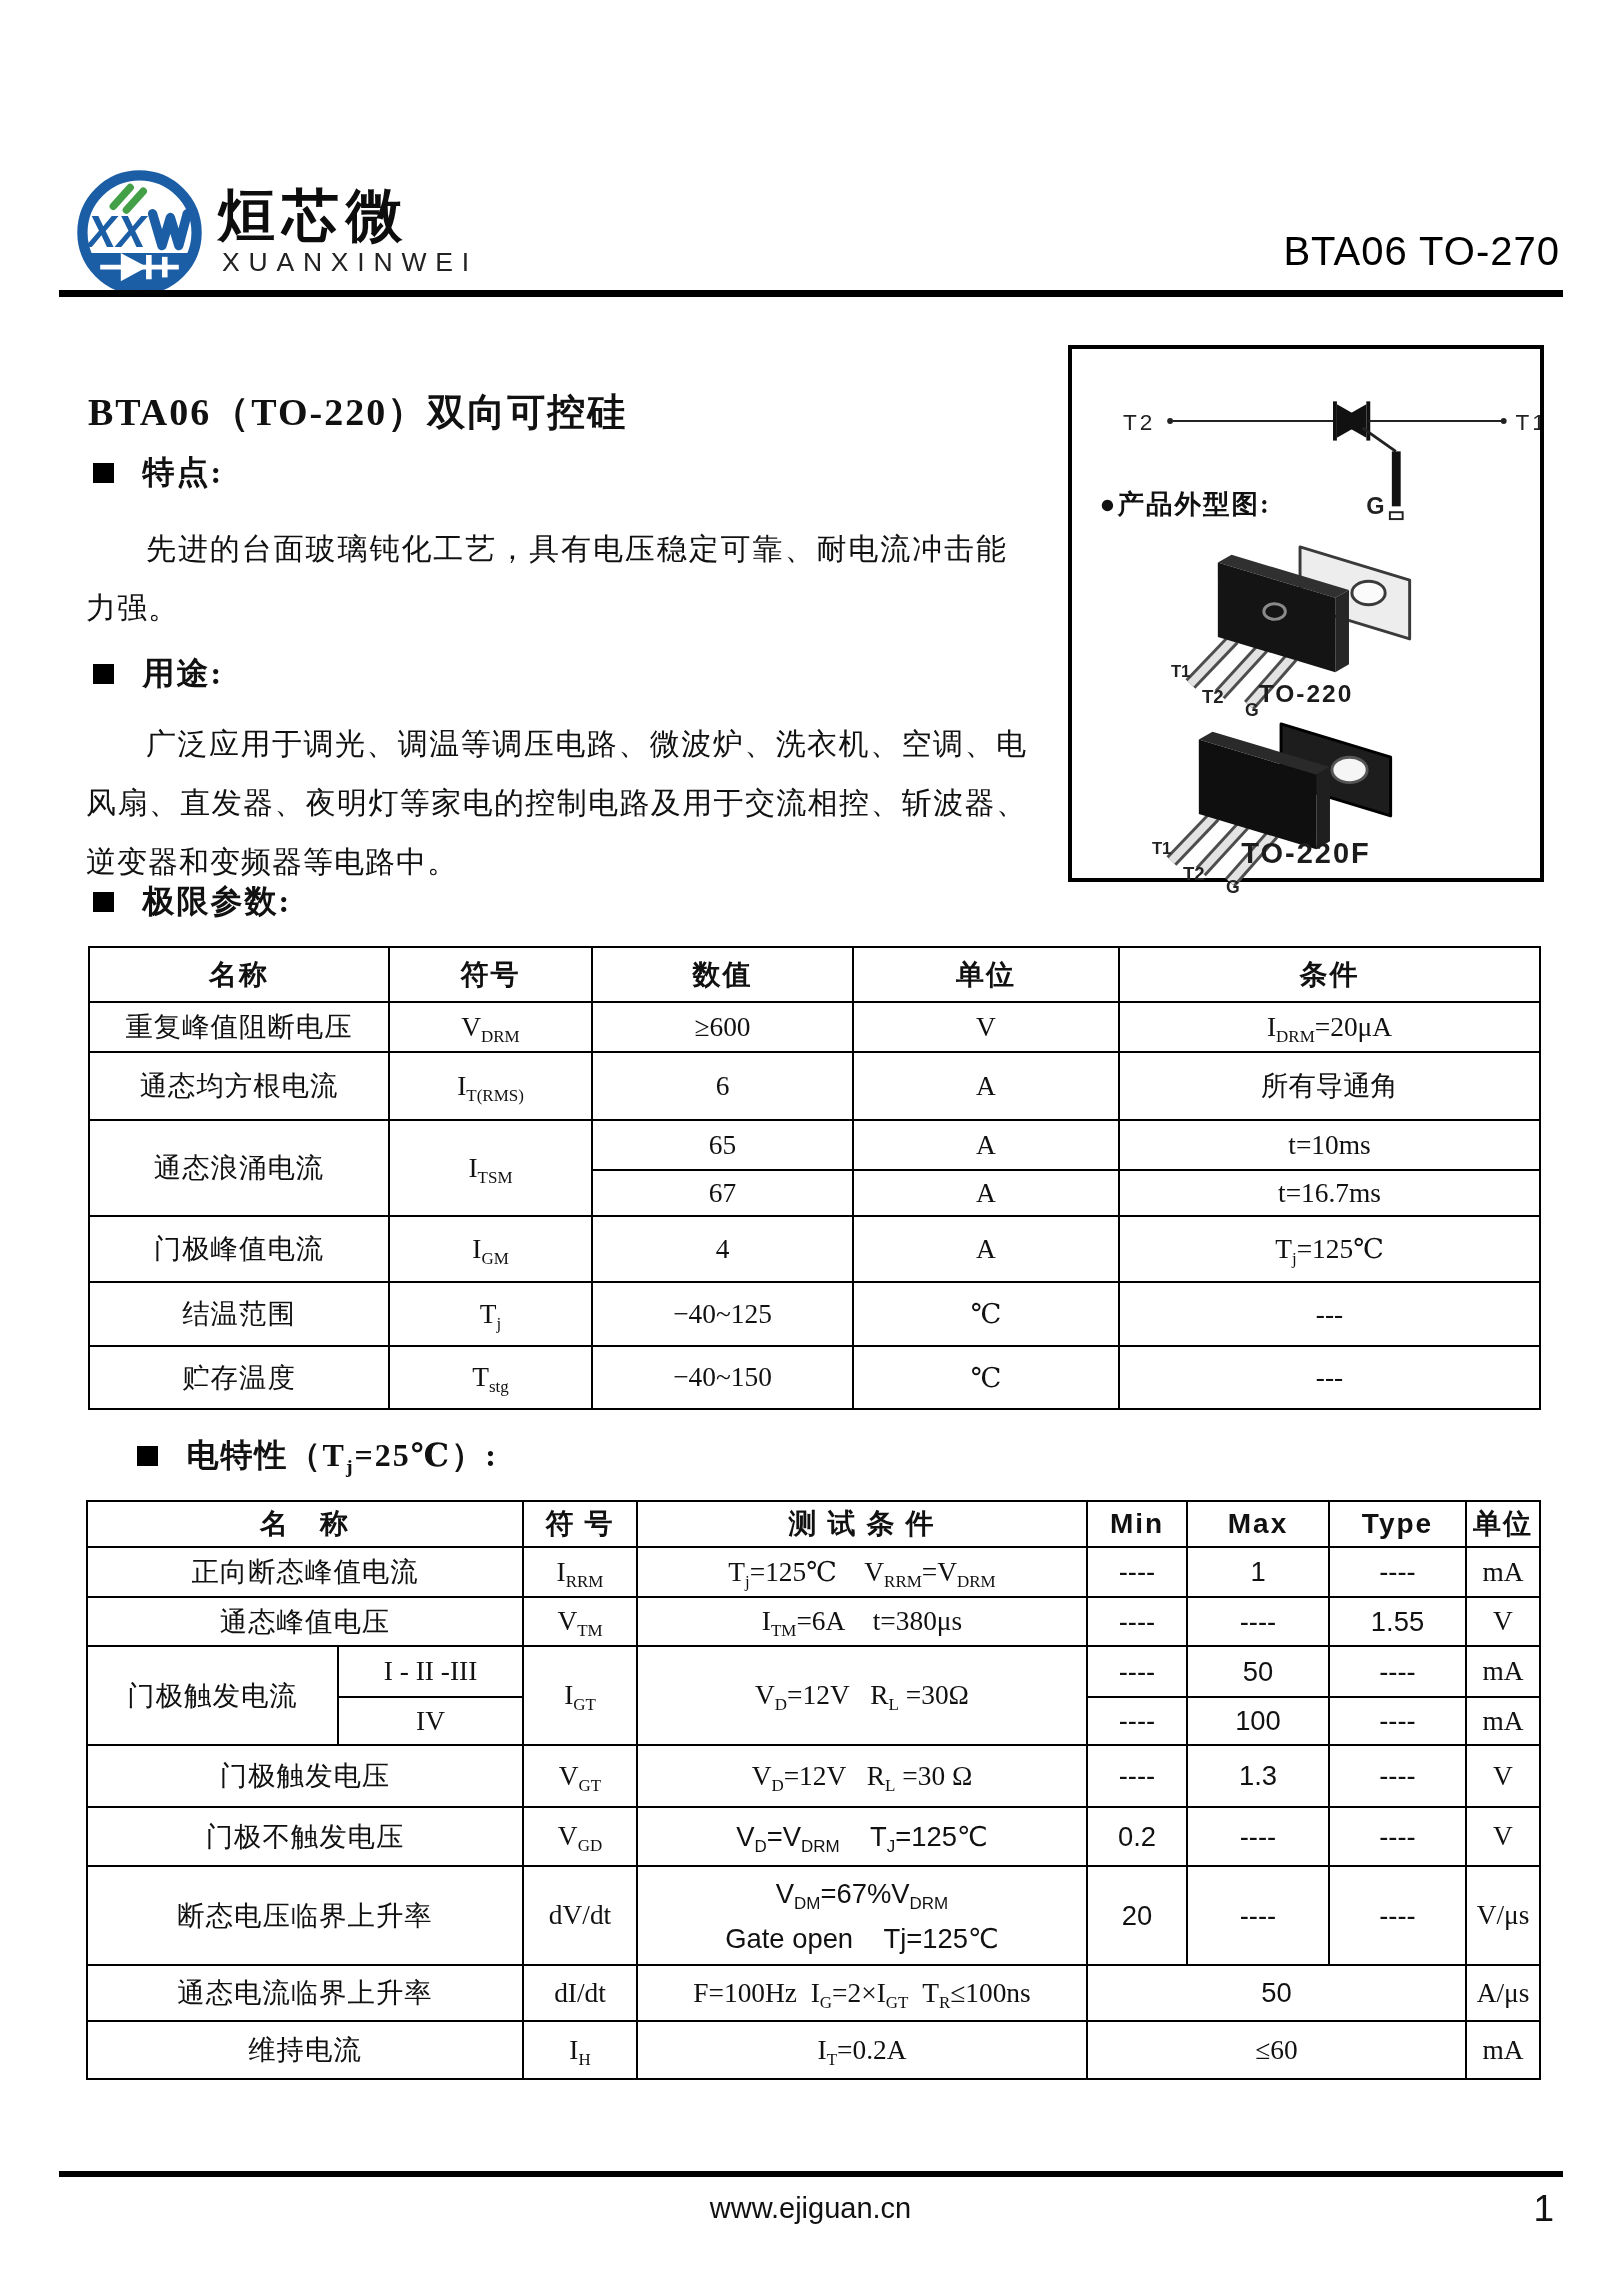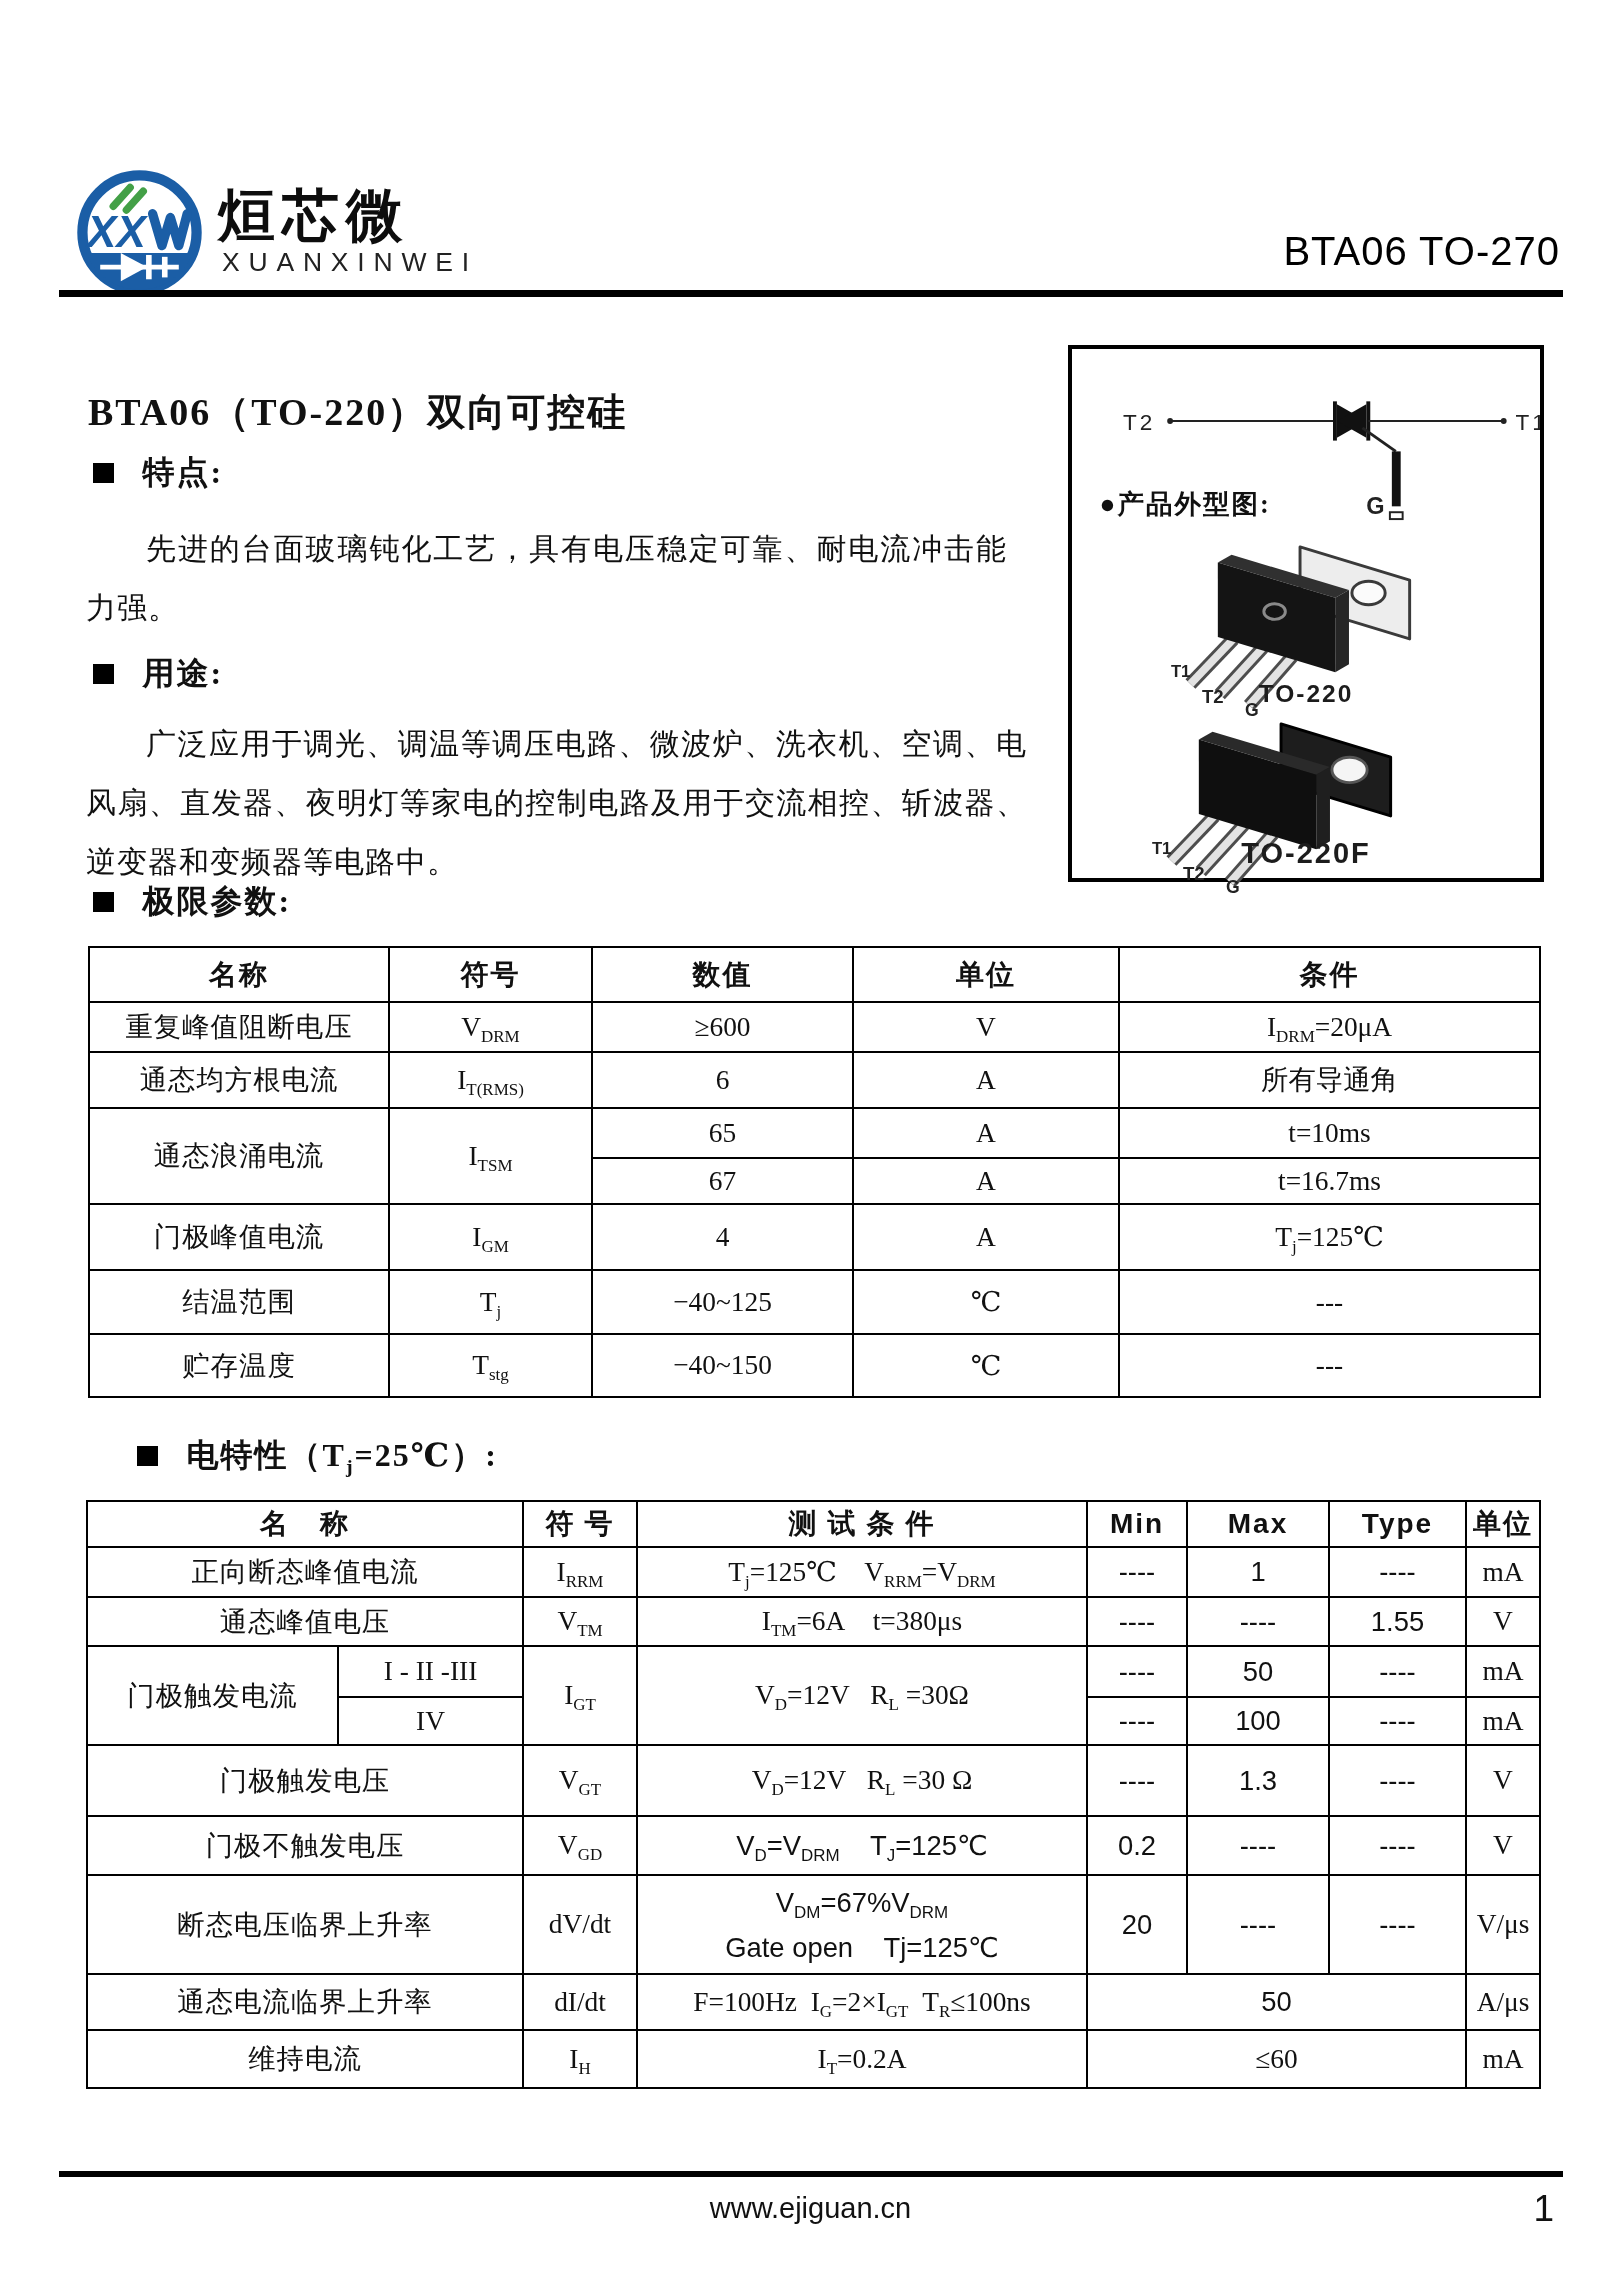--- a/index.html
+++ b/index.html
@@ -156,21 +156,21 @@
       </tr>
     </thead>
     <tbody>
       <tr style="height:50px">
         <td class="tl">重复峰值阻断电压</td>
         <td>V<sub>DRM</sub></td>
         <td>≥600</td>
         <td>V</td>
         <td>I<sub>DRM</sub>=20μA</td>
       </tr>
-      <tr style="height:56px">
+      <tr style="height:68px">
         <td class="tl">通态均方根电流</td>
         <td>I<sub>T(RMS)</sub></td>
         <td>6</td>
         <td>A</td>
         <td>所有导通角</td>
       </tr>
       <tr style="height:50px">
         <td class="tl" rowspan="2">通态浪涌电流</td>
         <td rowspan="2">I<sub>TSM</sub></td>
         <td>65</td>
@@ -262,21 +262,21 @@
         <td class="mmt">----</td>
         <td>mA</td>
       </tr>
       <tr style="height:48px">
         <td>IV</td>
         <td class="mmt">----</td>
         <td class="mmt">100</td>
         <td class="mmt">----</td>
         <td>mA</td>
       </tr>
-      <tr style="height:71px">
+      <tr style="height:62px">
         <td class="tl" colspan="2">门极触发电压</td>
         <td>V<sub>GT</sub></td>
         <td>V<sub>D</sub>=12V&nbsp;&nbsp;&nbsp;R<sub>L</sub> =30 Ω</td>
         <td class="mmt">----</td>
         <td class="mmt">1.3</td>
         <td class="mmt">----</td>
         <td>V</td>
       </tr>
       <tr style="height:59px">
         <td class="tl" colspan="2">门极不触发电压</td>

